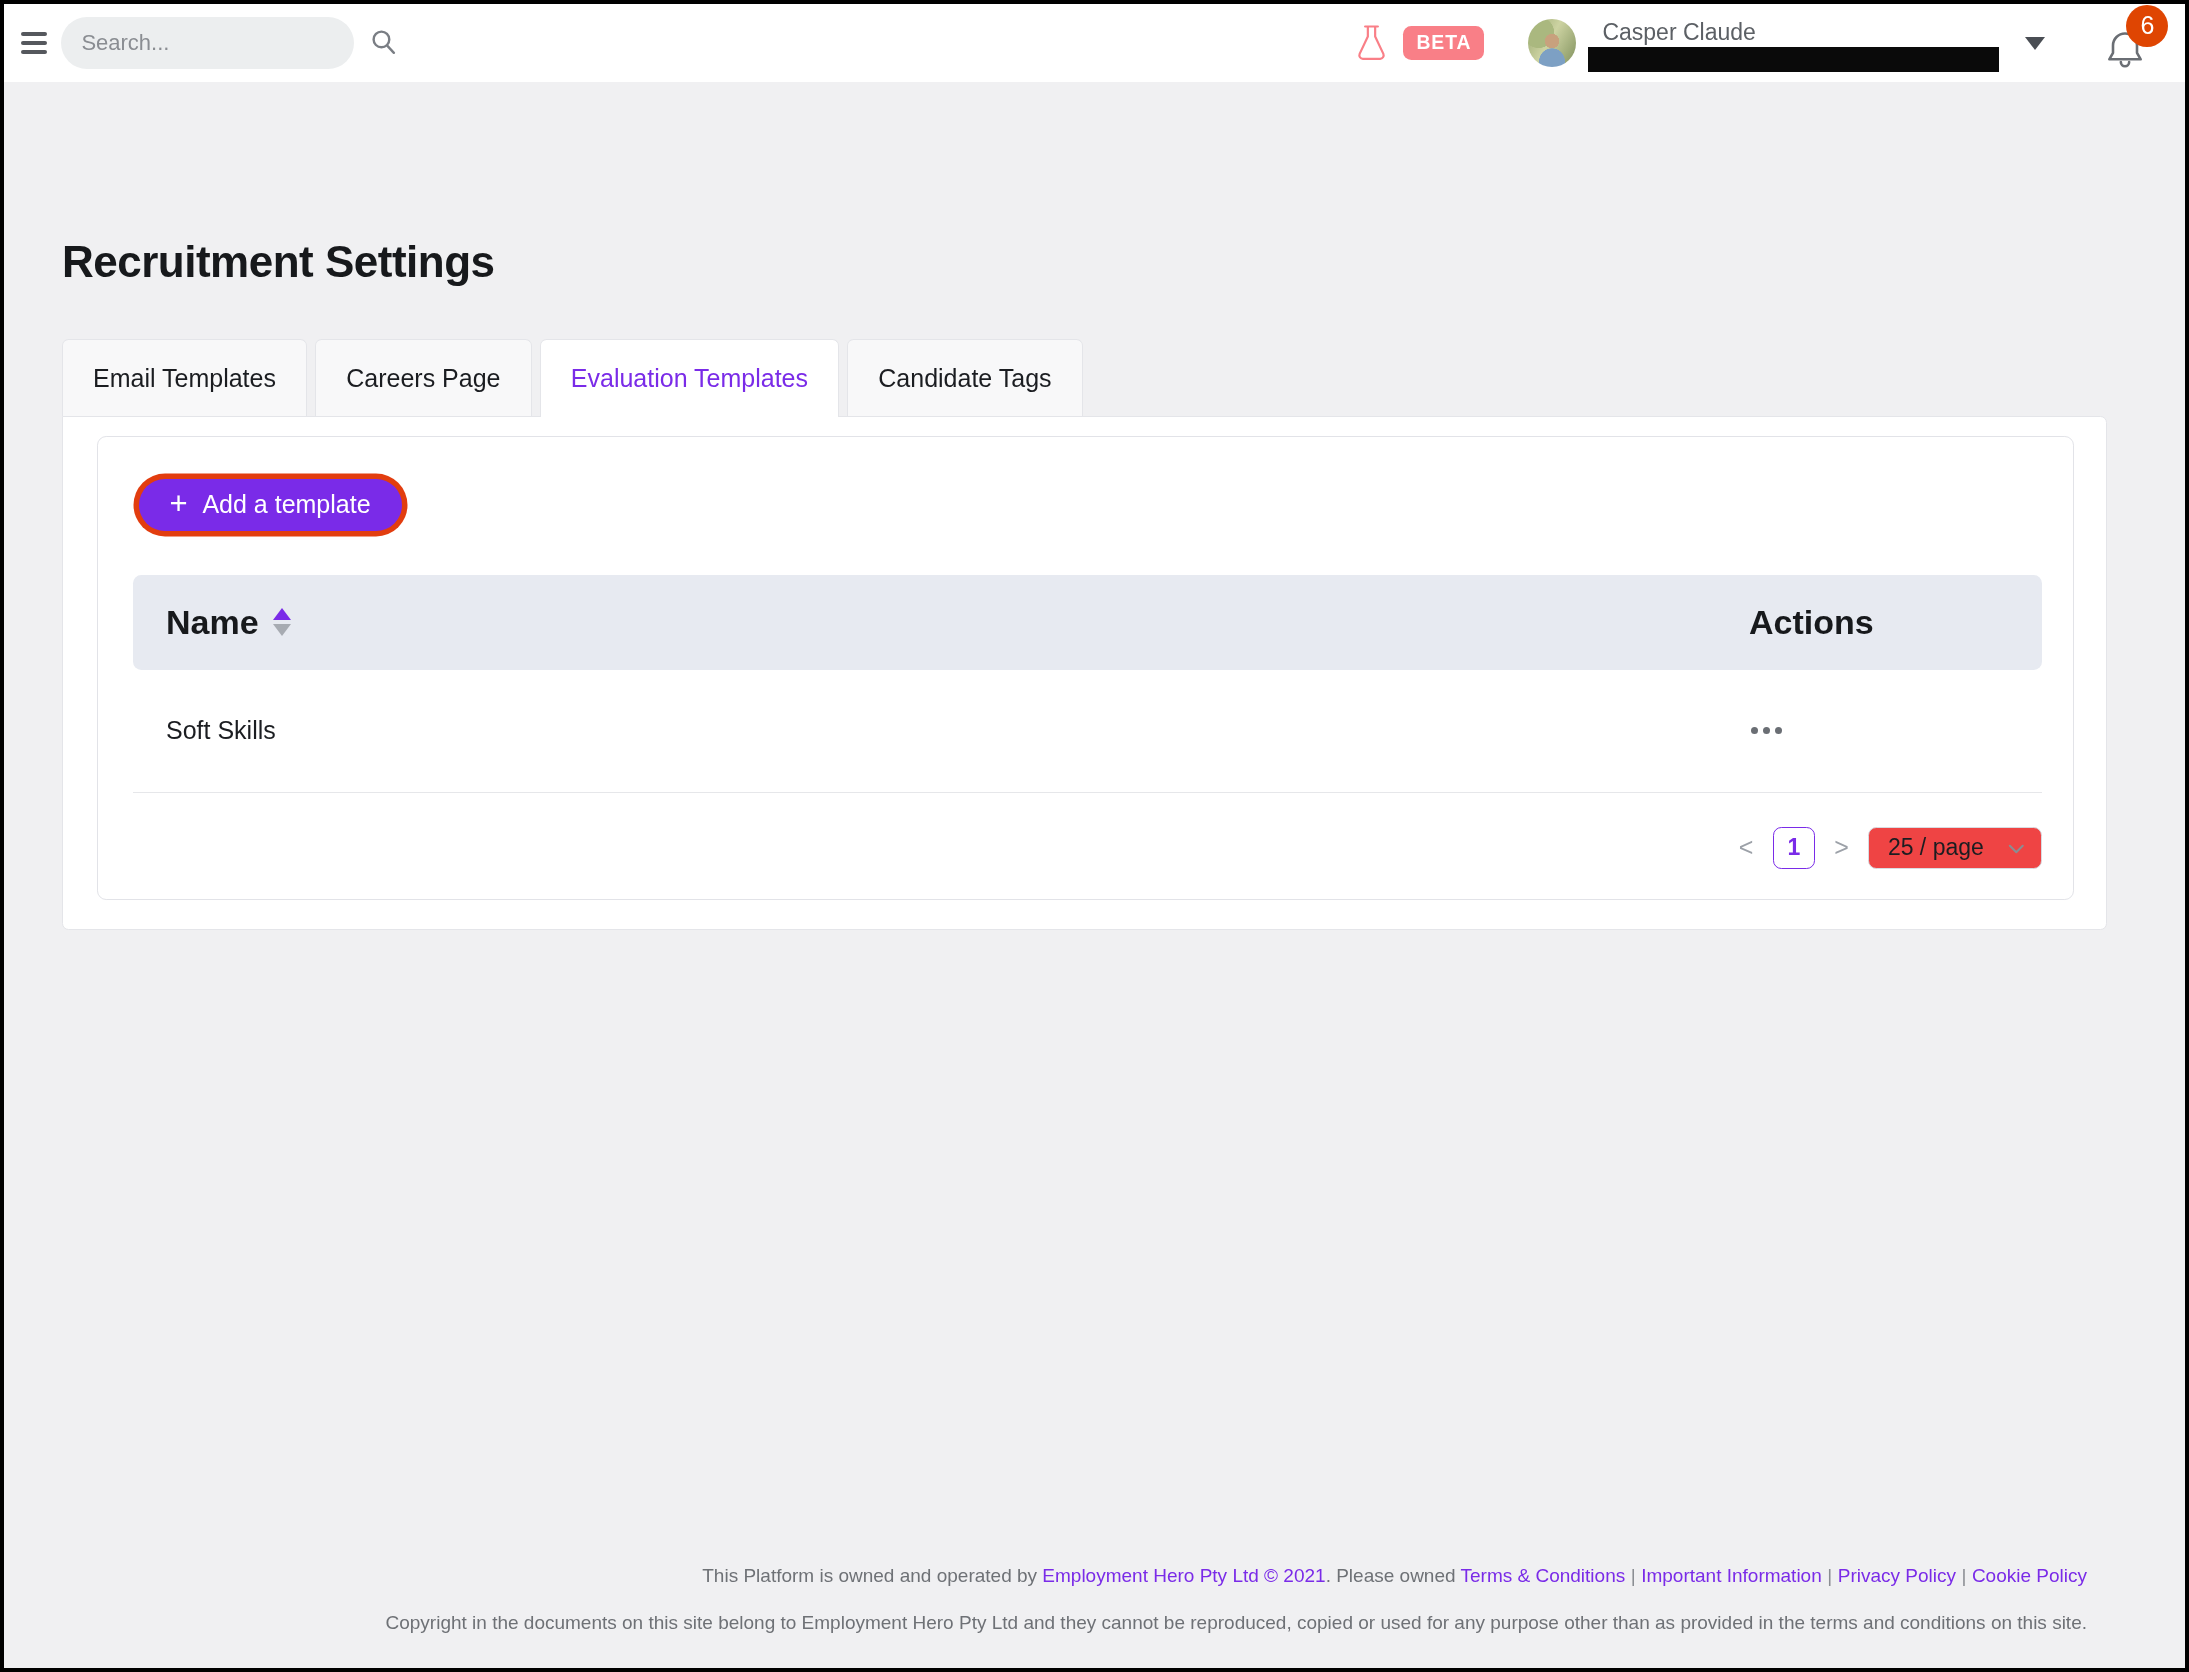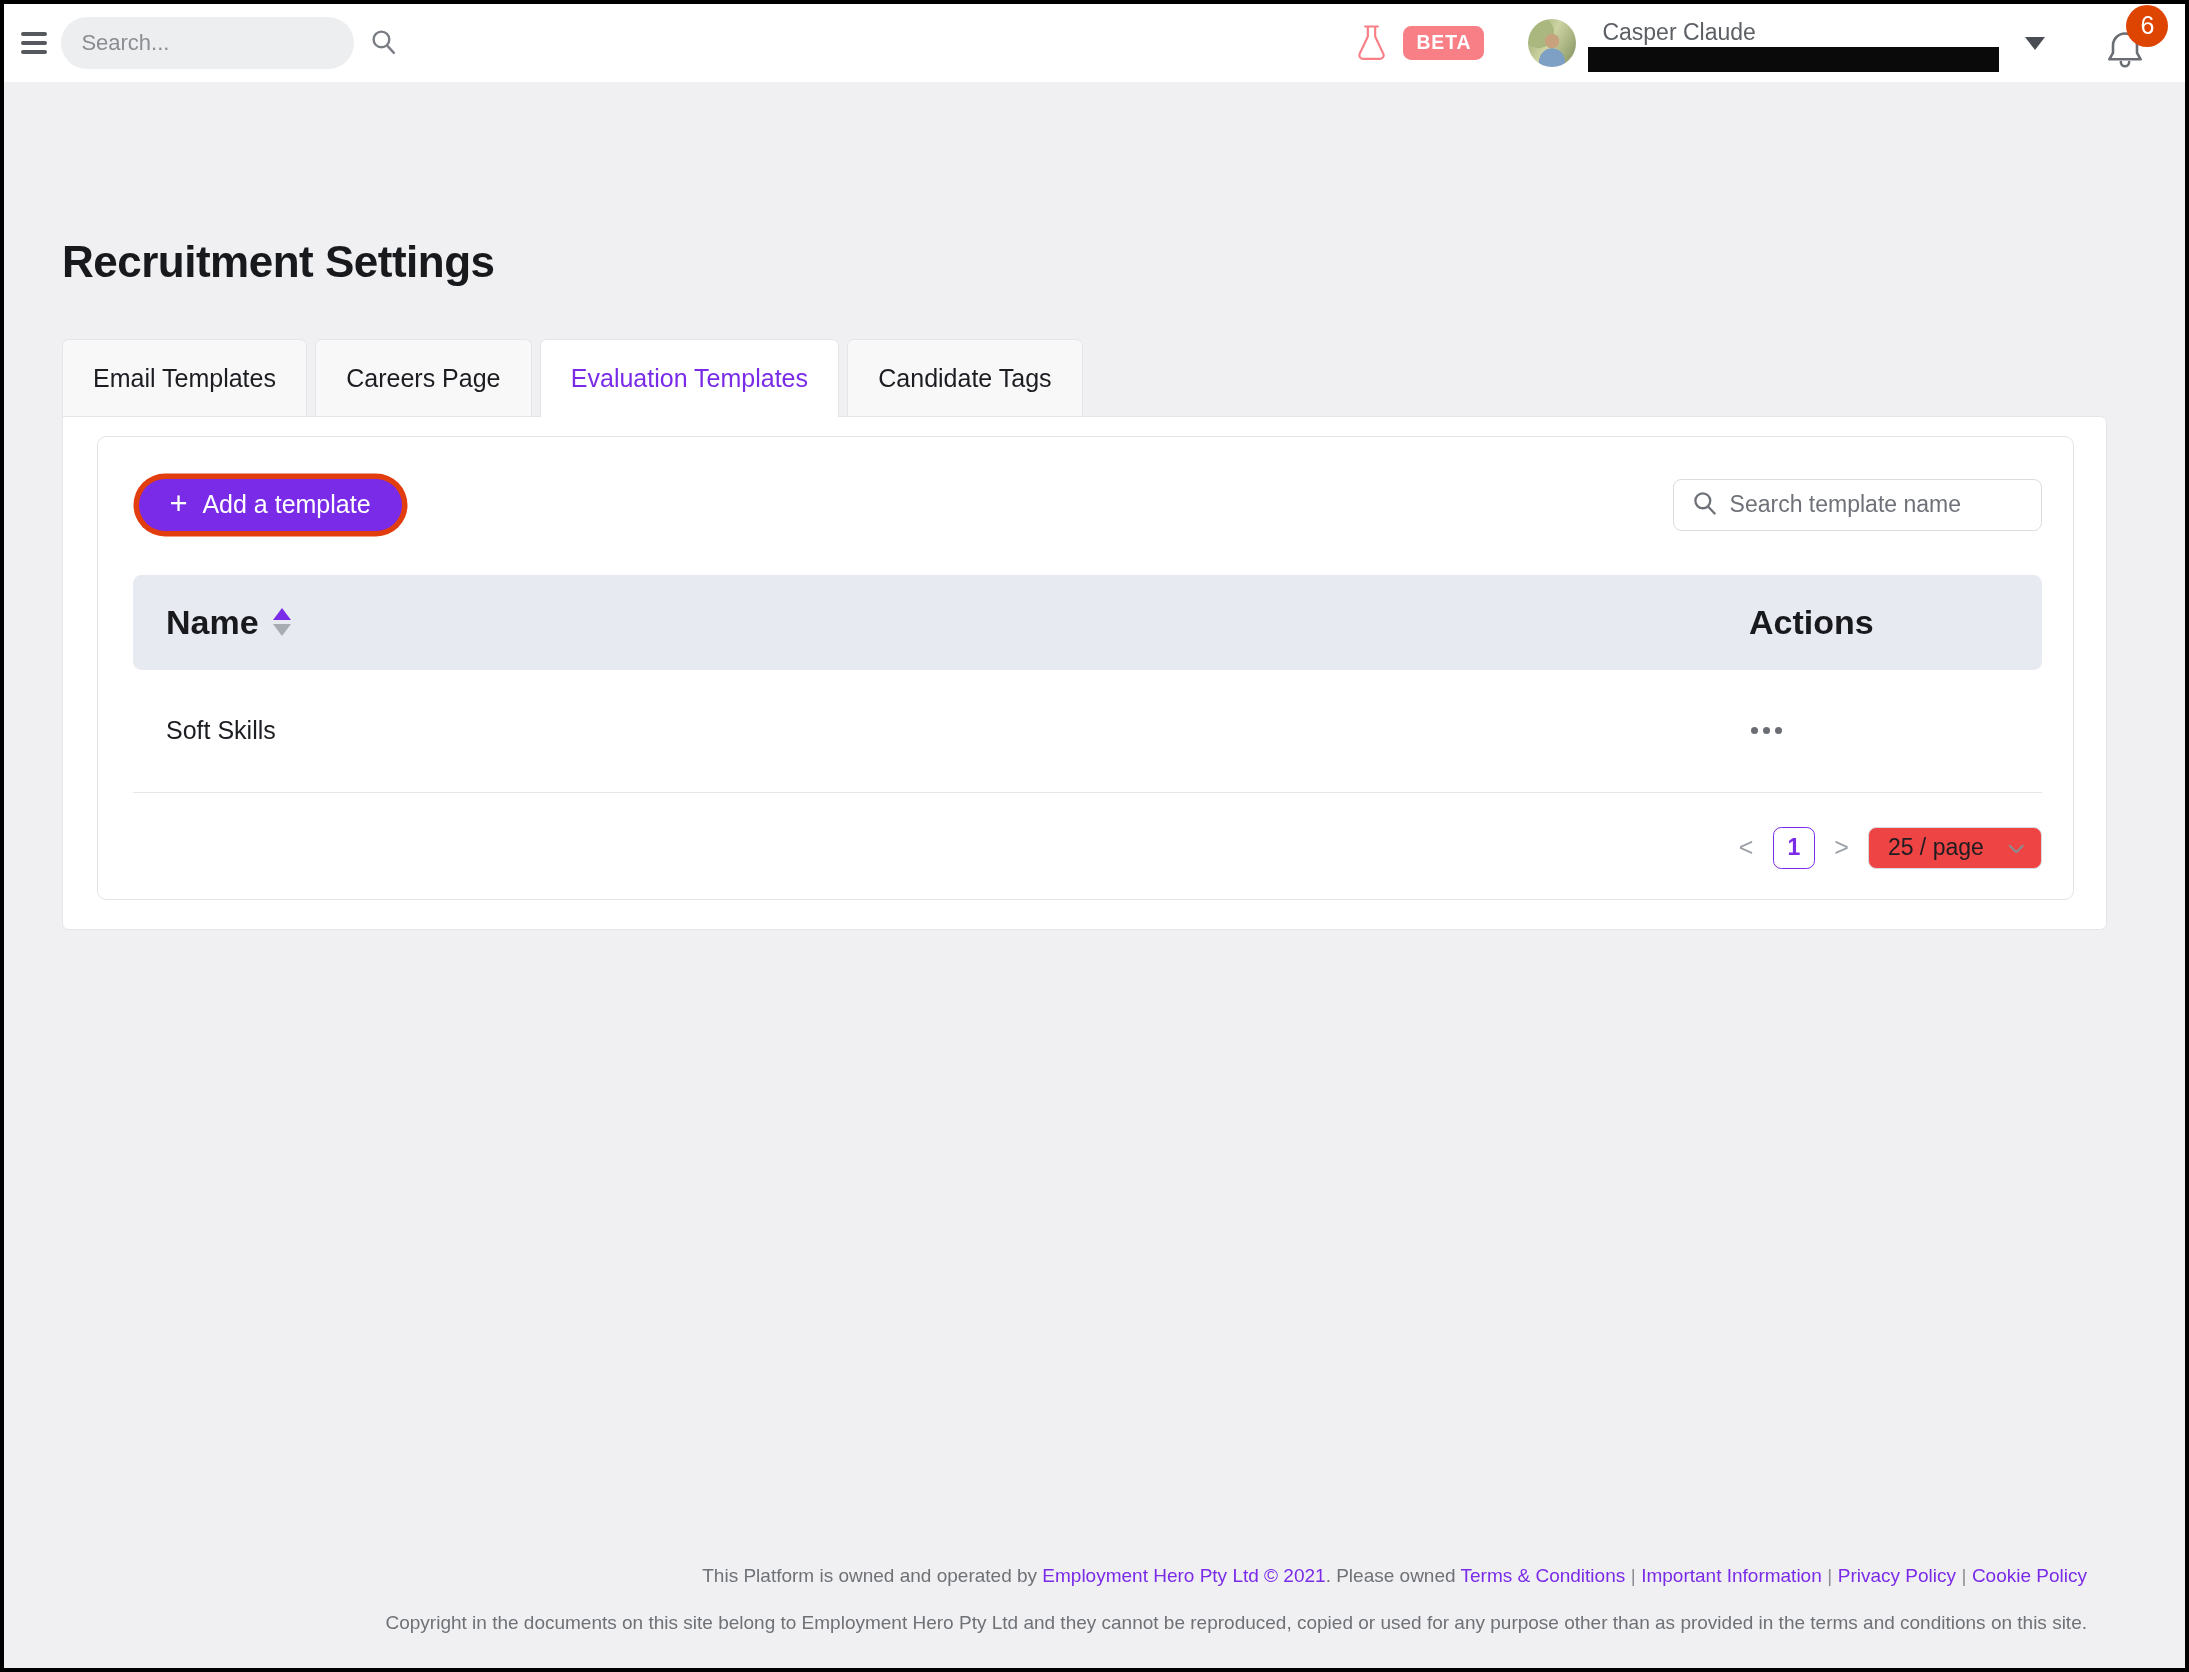--- a/index.html
+++ b/index.html
@@ -209,29 +209,20 @@
     </div>
 
     <div class="tab-panel">
       <div class="inner-card">
 
         <div class="toolbar">
           <button class="add-btn">
             <span class="plus-icon">+</span>
             <span>Add a template</span>
           </button>
-          <div class="tpl-search">
-            <span>
-              <svg width="28" height="28" viewBox="0 0 32 32" fill="none">
-                <circle cx="13.5" cy="13.5" r="8.5" stroke="#6E7278" stroke-width="2.6"></circle>
-                <line x1="20" y1="20.5" x2="27" y2="28" stroke="#6E7278" stroke-width="2.6" stroke-linecap="round"></line>
-              </svg>
-            </span>
-            <input type="text" placeholder="Search template name" style="">
-          </div>
         </div>
 
         <div class="table">
           <div class="thead">
             <div class="th col-name">
               <span>Name</span>
               <span class="sort-icons">
                 <i class="sort-up"></i>
                 <i class="sort-down"></i>
               </span>

